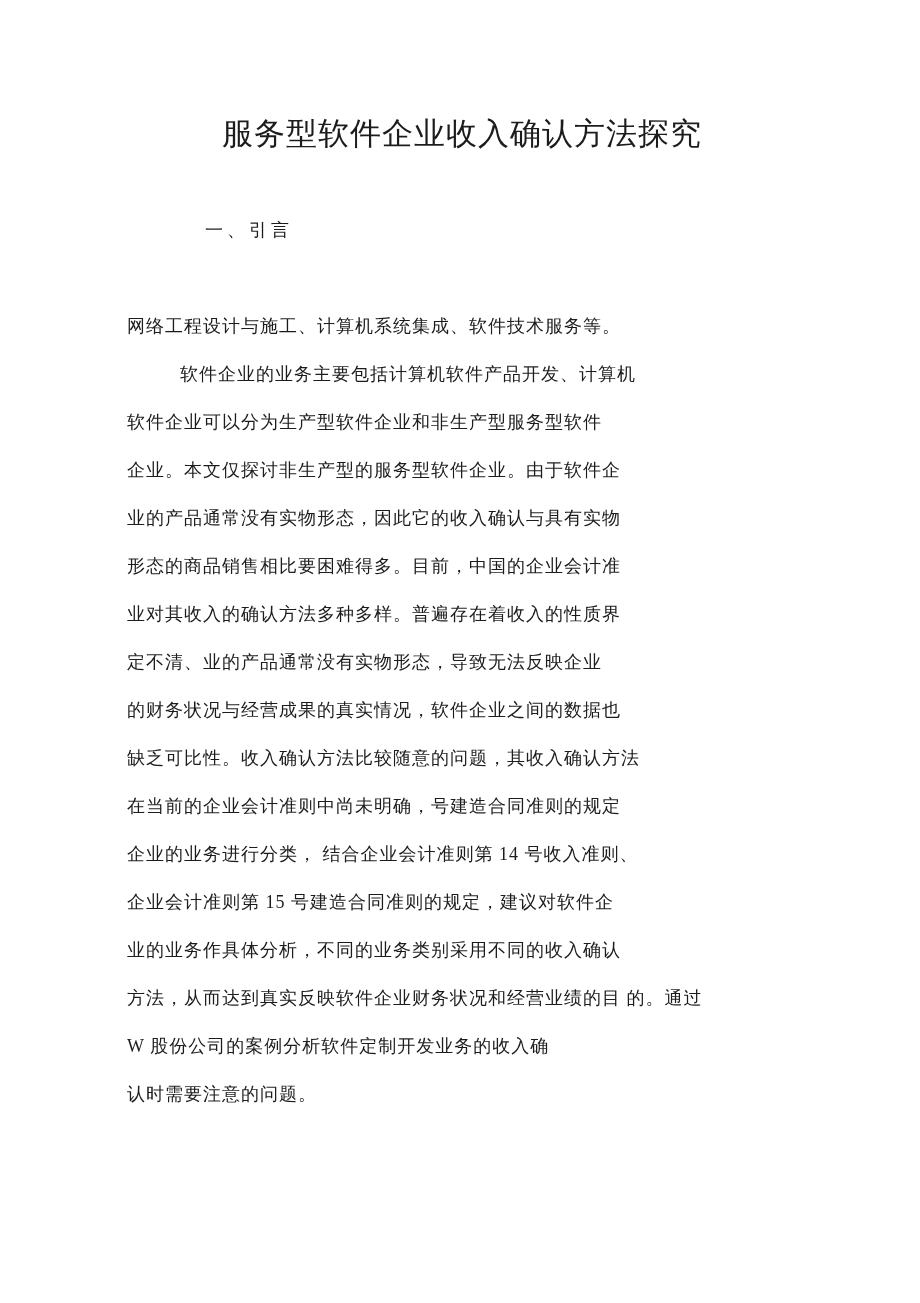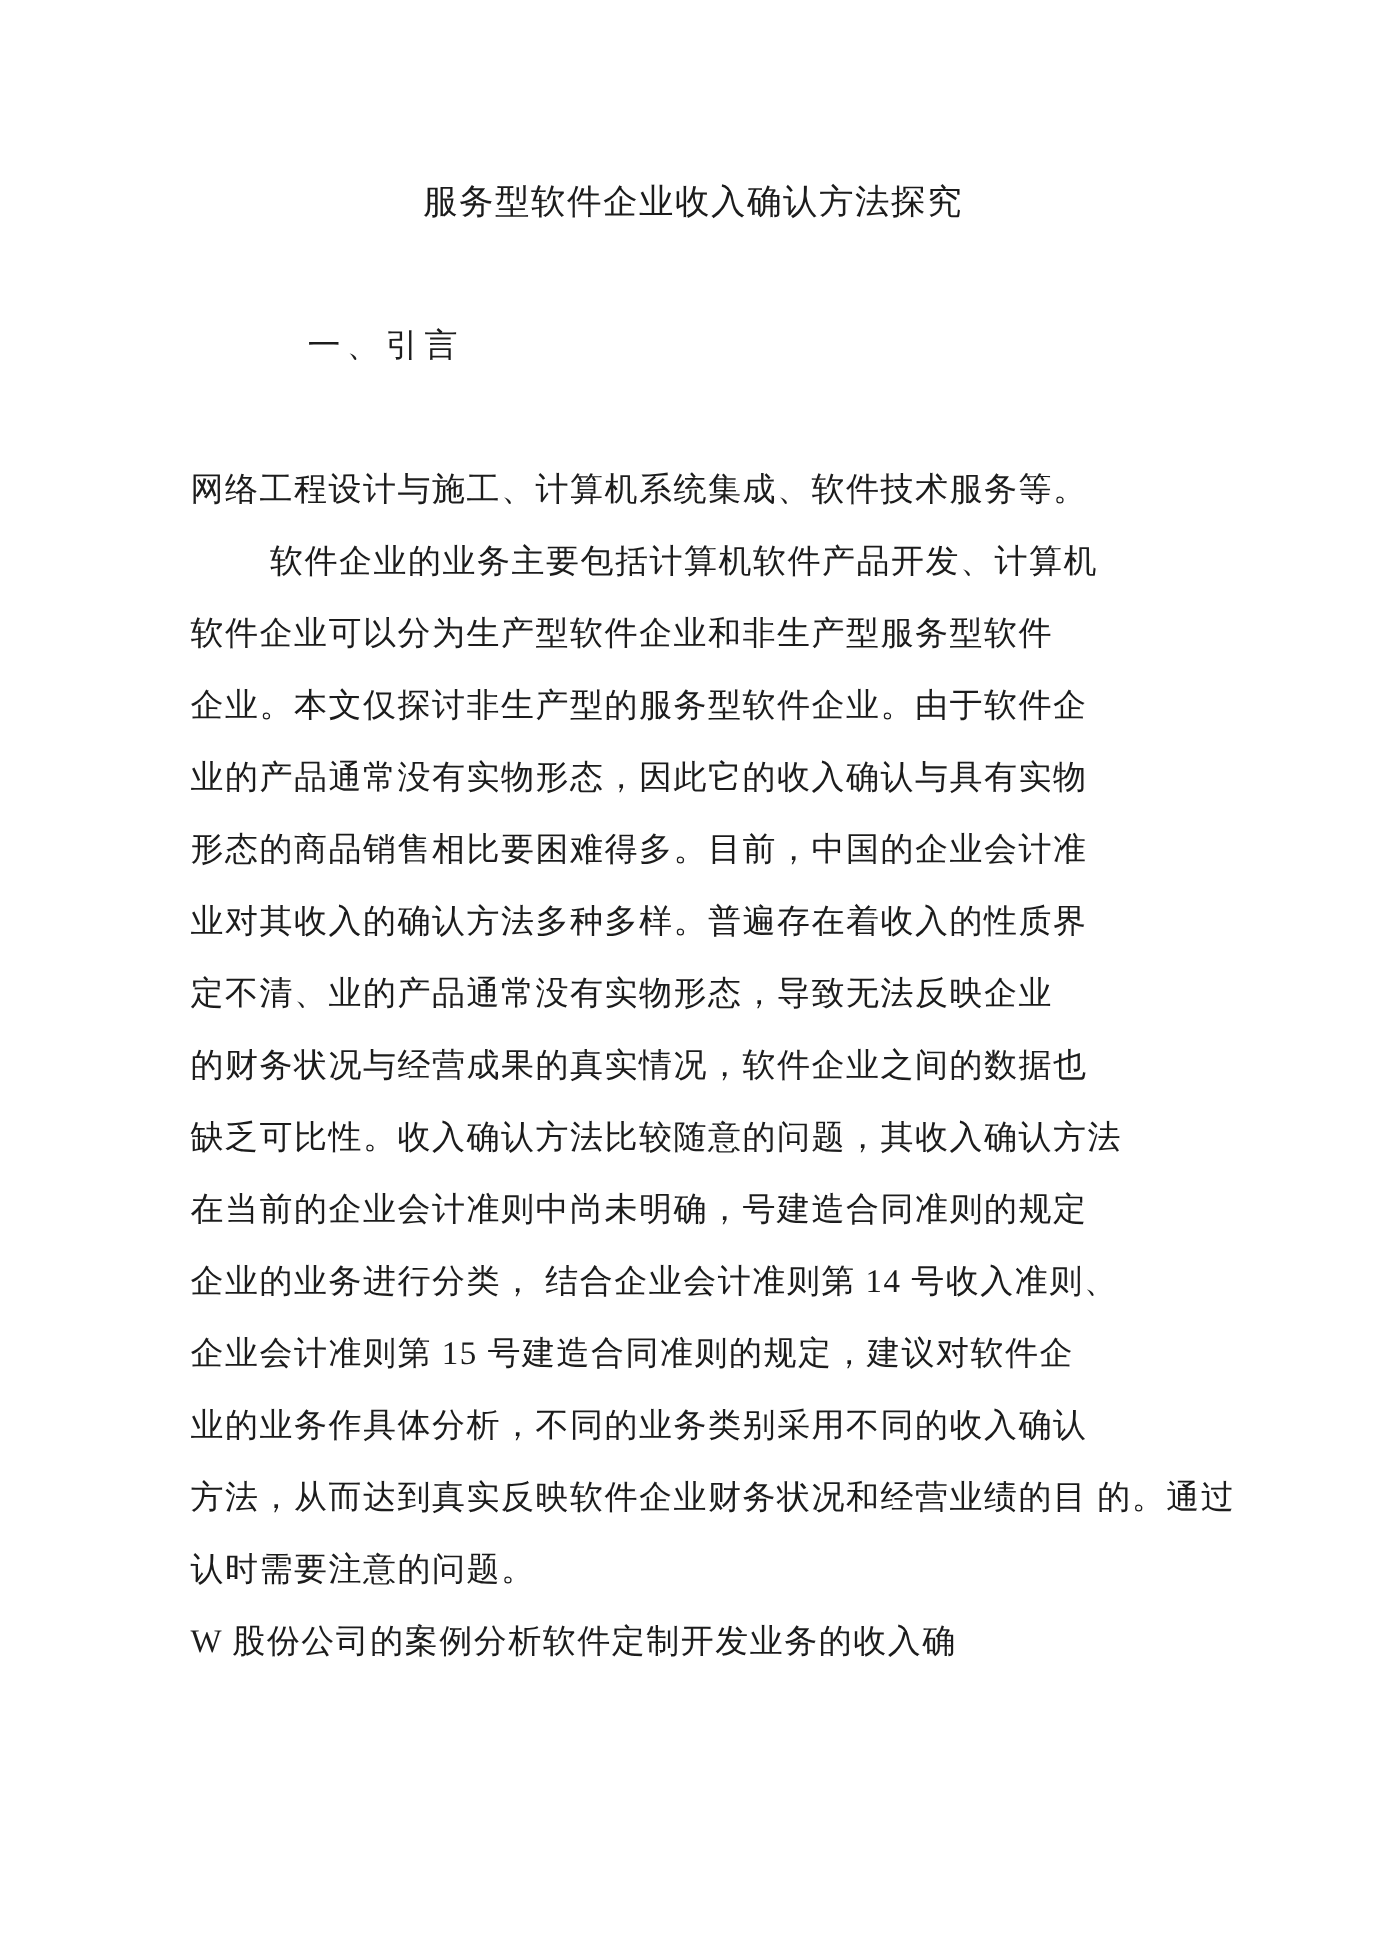--- a/index.html
+++ b/index.html
@@ -20,29 +20,29 @@
     position: absolute;
     top: 110px;
     left: 127px;
     width: 670px;
   }
   .line {
     height: 48px;
     display: flex;
     align-items: center;
     white-space: nowrap;
-    font-size: 22px;
+    font-size: 18px;
     letter-spacing: 1px;
   }
   .line.blank {
     
   }
   .title-line {
     justify-content: center;
-    font-size: 23px;
+    font-size: 31px;
     letter-spacing: 1px;
   }
   .heading-line {
     padding-left: 78px;
     letter-spacing: 4px;
   }
   .para-line {
     
   }
   .para-line.indent {
@@ -71,17 +71,17 @@
     <div class="line para-line">形态的商品销售相比要困难得多。目前，中国的企业会计准</div>
     <div class="line para-line">业对其收入的确认方法多种多样。普遍存在着收入的性质界</div>
     <div class="line para-line">定不清、业的产品通常没有实物形态，导致无法反映企业</div>
     <div class="line para-line">的财务状况与经营成果的真实情况，软件企业之间的数据也</div>
     <div class="line para-line">缺乏可比性。收入确认方法比较随意的问题，其收入确认方法</div>
     <div class="line para-line">在当前的企业会计准则中尚未明确，号建造合同准则的规定</div>
     <div class="line para-line">企业的业务进行分类， 结合企业会计准则第 14 号收入准则、</div>
     <div class="line para-line">企业会计准则第 15 号建造合同准则的规定，建议对软件企</div>
     <div class="line para-line">业的业务作具体分析，不同的业务类别采用不同的收入确认</div>
     <div class="line para-line">方法，从而达到真实反映软件企业财务状况和经营业绩的目 的。通过</div>
+    <div class="line para-line">W 股份公司的案例分析软件定制开发业务的收入确</div>
     <div class="line para-line">认时需要注意的问题。</div>
-    <div class="line para-line">W 股份公司的案例分析软件定制开发业务的收入确</div>
 
   </div>
 </div>
 
 </body></html>

